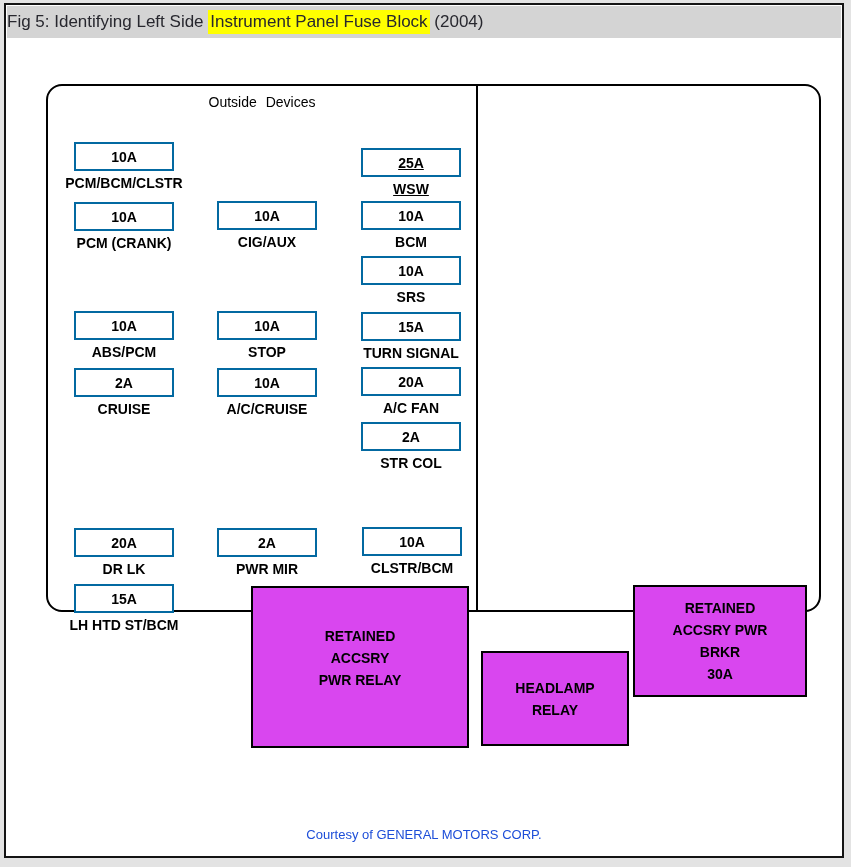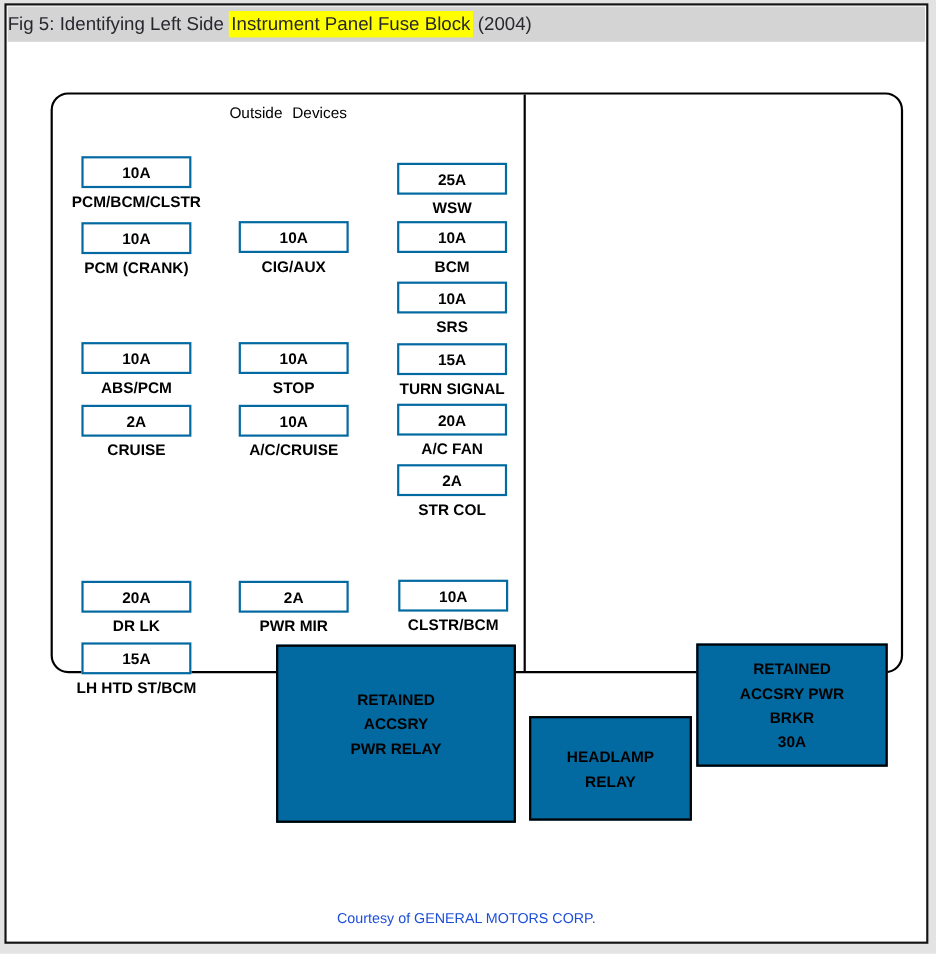--- a/index.html
+++ b/index.html
@@ -57,21 +57,21 @@
     font-size:14px; font-weight:bold; color:#000;
     background:#fff;
   }
   .fuse-label {
     margin-top:4px;
     font-size:14px; font-weight:bold; color:#000;
     white-space:nowrap; text-align:center;
   }
   .relay {
     position:absolute; box-sizing:border-box;
-    border:2px solid #000; background:#0369a1;
+    border:2px solid #000; background:#d946ef;
     display:flex; flex-direction:column;
     align-items:center; justify-content:center;
     font-size:14px; font-weight:bold; color:#000;
     line-height:22px; text-align:center;
   }
   .relay.rap-relay { padding-bottom:18px; }
   .footer-credit {
     position:absolute; left:0; right:0; bottom:14px;
     text-align:center;
     font-size:13px; color:#1d4ed8;
@@ -96,21 +96,21 @@
           <div class="fuse-label">PCM/BCM/CLSTR</div>
         </div>
         <div class="fuse" style="left: 26px; top: 116px;">
           <div class="fuse-box">10A</div>
           <div class="fuse-label">PCM (CRANK)</div>
         </div>
         <div class="fuse" style="left: 169px; top: 115px;">
           <div class="fuse-box">10A</div>
           <div class="fuse-label">CIG/AUX</div>
         </div>
-        <div class="fuse" style="left: 313px; top: 62px;">
+        <div class="fuse" style="left: 313px; top: 62px; text-decoration: underline;">
           <div class="fuse-box">25A</div>
           <div class="fuse-label">WSW</div>
         </div>
         <div class="fuse" style="left: 313px; top: 115px;">
           <div class="fuse-box">10A</div>
           <div class="fuse-label">BCM</div>
         </div>
         <div class="fuse" style="left: 313px; top: 170px;">
           <div class="fuse-box">10A</div>
           <div class="fuse-label">SRS</div>

